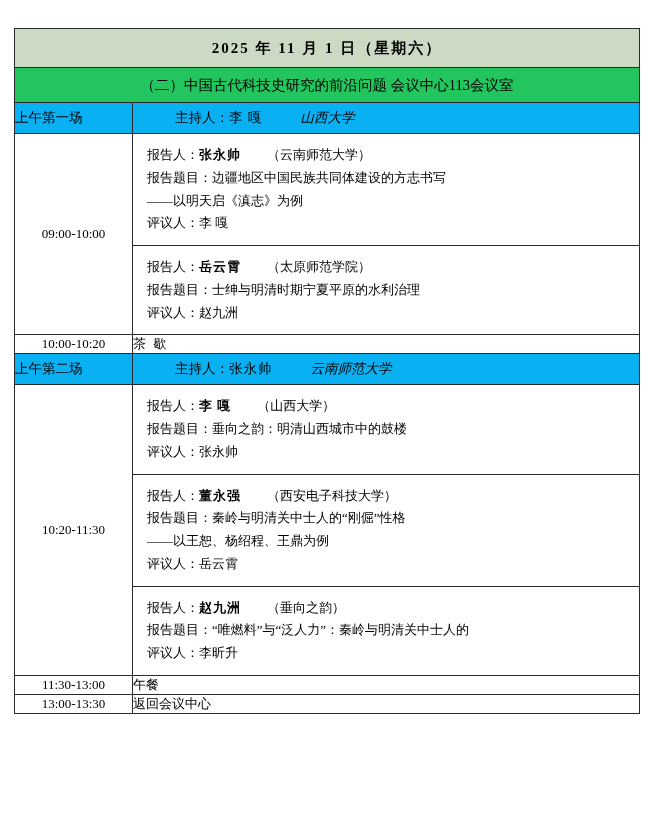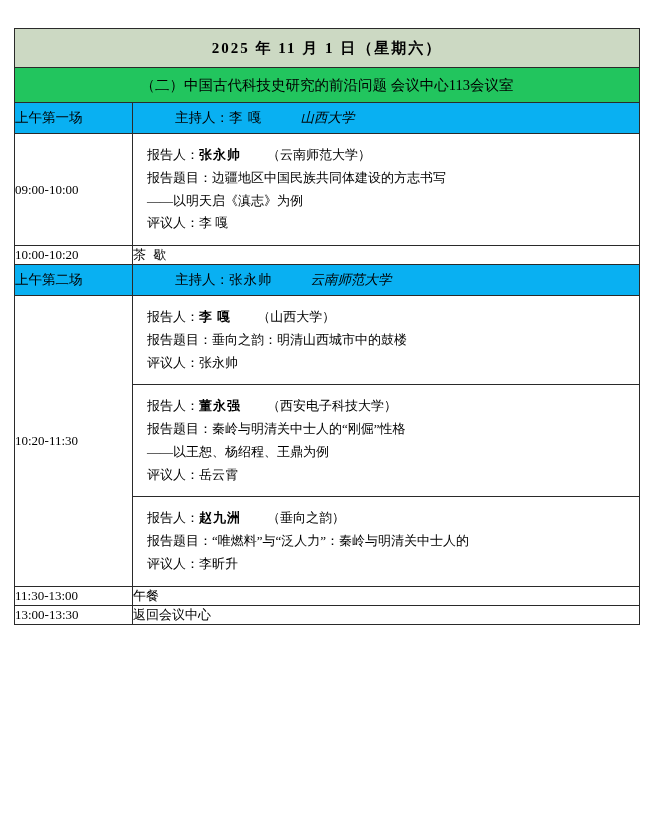--- a/index.html
+++ b/index.html
@@ -62,20 +62,21 @@
   }
   .block-head .host .name {
     letter-spacing: 1px;
   }
   .block-head .host .univ {
     padding-left: 38px;
     font-style: italic;
   }
   .time-cell {
     width: 118px;
+    text-align: center;
     font-size: 13px;
   }
   .body-cell {
     padding: 0;
   }
   table.inner {
     width: 100%;
     border-collapse: collapse;
     table-layout: fixed;
   }
@@ -144,20 +145,27 @@
           <table class="inner">
             <tbody>
               <tr>
                 <td>
                   <span class="ind"><span class="lbl">报告人：</span><span class="speaker">张永帅</span><span class="aff">（云南师范大学）</span></span>
                   <span class="ind"><span class="lbl">报告题目：</span><span>边疆地区中国民族共同体建设的方志书写</span></span>
                   <span class="ind">——以明天启《滇志》为例</span>
                   <span class="ind"><span class="lbl">评议人：</span><span>李   嘎</span></span>
                 </td>
               </tr>
+              <tr>
+                <td>
+                  <span class="ind"><span class="lbl">报告人：</span><span class="speaker">岳云霄</span><span class="aff">（太原师范学院）</span></span>
+                  <span class="ind"><span class="lbl">报告题目：</span><span>士绅与明清时期宁夏平原的水利治理</span></span>
+                  <span class="ind"><span class="lbl">评议人：</span><span>赵九洲</span></span>
+                </td>
+              </tr>
             </tbody>
           </table>
         </td>
       </tr>
 
       <tr>
         <td class="time-cell">10:00-10:20</td>
         <td class="simple-cell">
           <span class="meal">茶   歇</span>
         </td>

